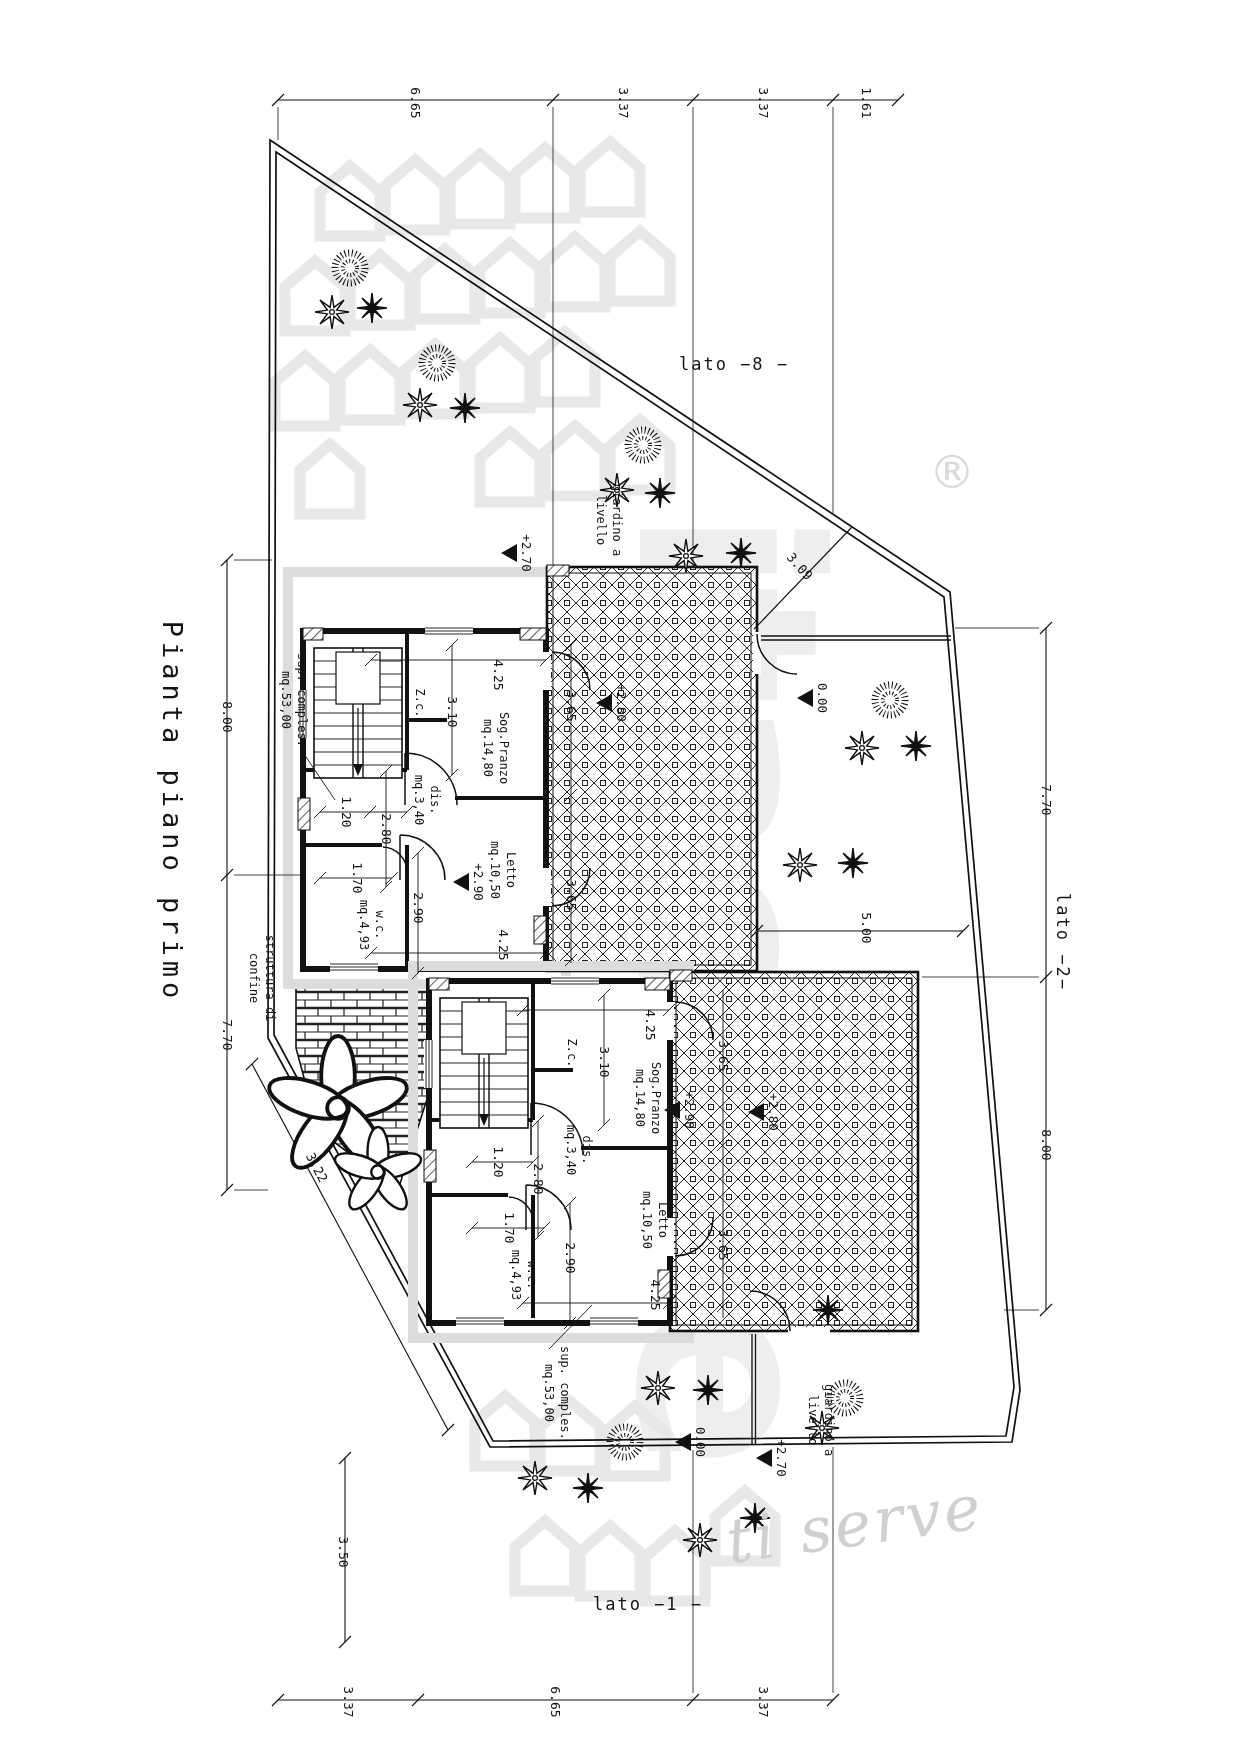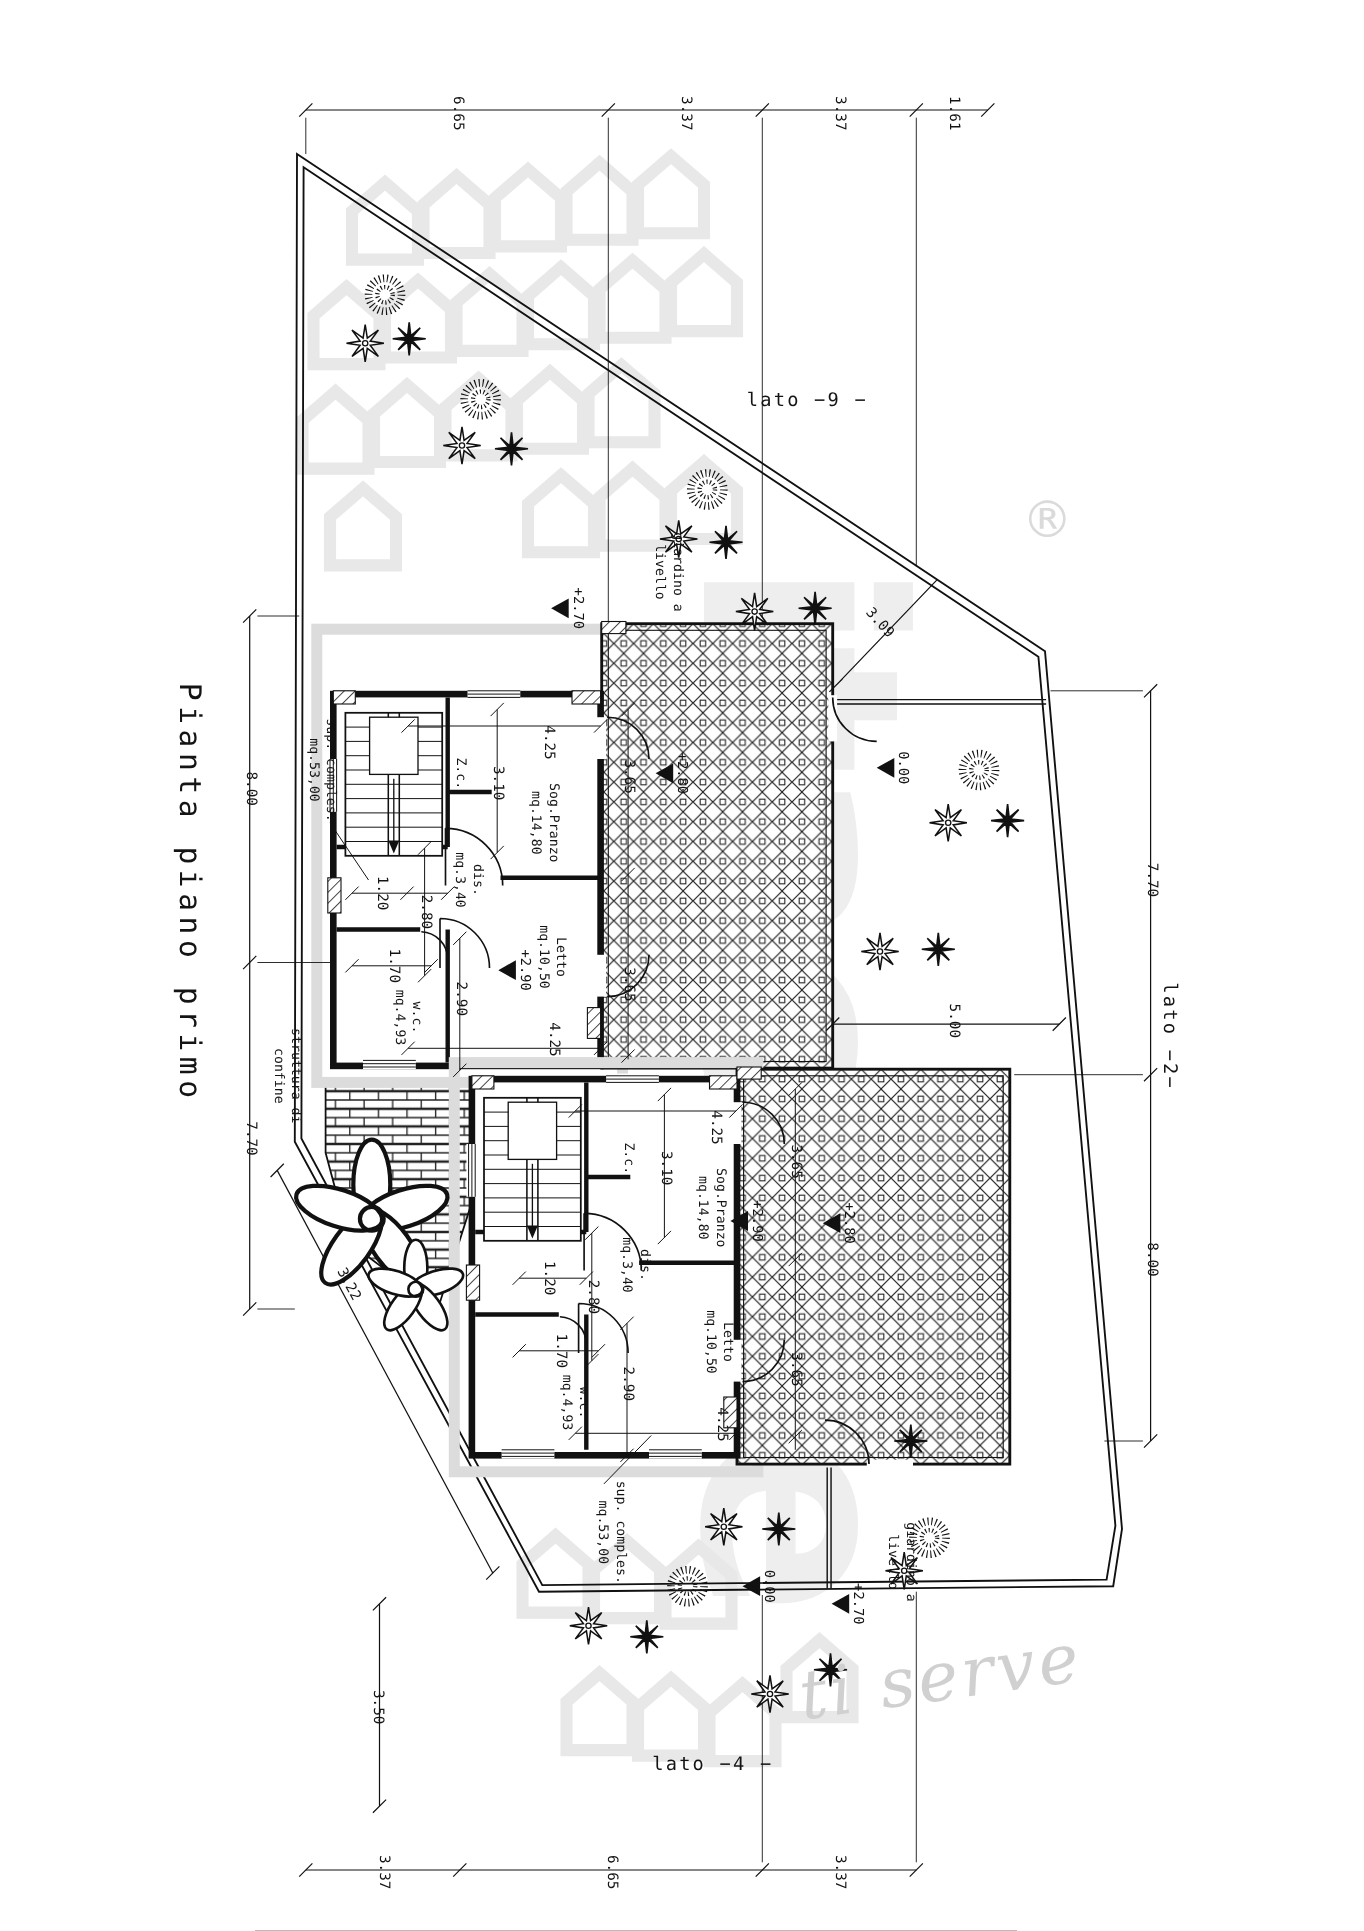--- a/index.html
+++ b/index.html
@@ -287,23 +287,23 @@
         <use href="#sym-flower" transform="translate(822,1428) scale(1)"></use>
         <use href="#sym-flower" transform="translate(700,1540) scale(1)"></use>
         <use href="#sym-star" transform="translate(755,1518) scale(1)"></use>
         <use href="#sym-bigflower" transform="translate(338,1108) scale(2.4)"></use>
         <use href="#sym-bigflower" transform="translate(378,1172) scale(1.5)"></use>
       </g>
 </svg>
 
 <div id="labels">
   <div class="lbl plan-title">Pianta piano primo</div>
-  <span class="lbl side side-3">lato  −9  −</span>
+  <span class="lbl side side-3">lato  −8  −</span>
   <span class="lbl side side-2">lato  −2−</span>
-  <span class="lbl side side-1">lato  −4 −</span>
+  <span class="lbl side side-1">lato  −1 −</span>
   <div class="reg-mark">®</div>
   <div class="tagline">ti serve</div>
 <span class="lbl dim" style="left: 415px; top: 103px; --r: 90deg;">6.65</span>
       <span class="lbl dim" style="left: 623px; top: 103px; --r: 90deg;">3.37</span>
       <span class="lbl dim" style="left: 763px; top: 103px; --r: 90deg;">3.37</span>
       <span class="lbl dim" style="left: 866px; top: 103px; --r: 90deg;">1.61</span>
       <span class="lbl dim" style="left: 348px; top: 1702px; --r: 90deg;">3.37</span>
       <span class="lbl dim" style="left: 555px; top: 1702px; --r: 90deg;">6.65</span>
       <span class="lbl dim" style="left: 763px; top: 1702px; --r: 90deg;">3.37</span>
       <span class="lbl dim" style="left: 343px; top: 1552px; --r: 90deg;">3.50</span>

